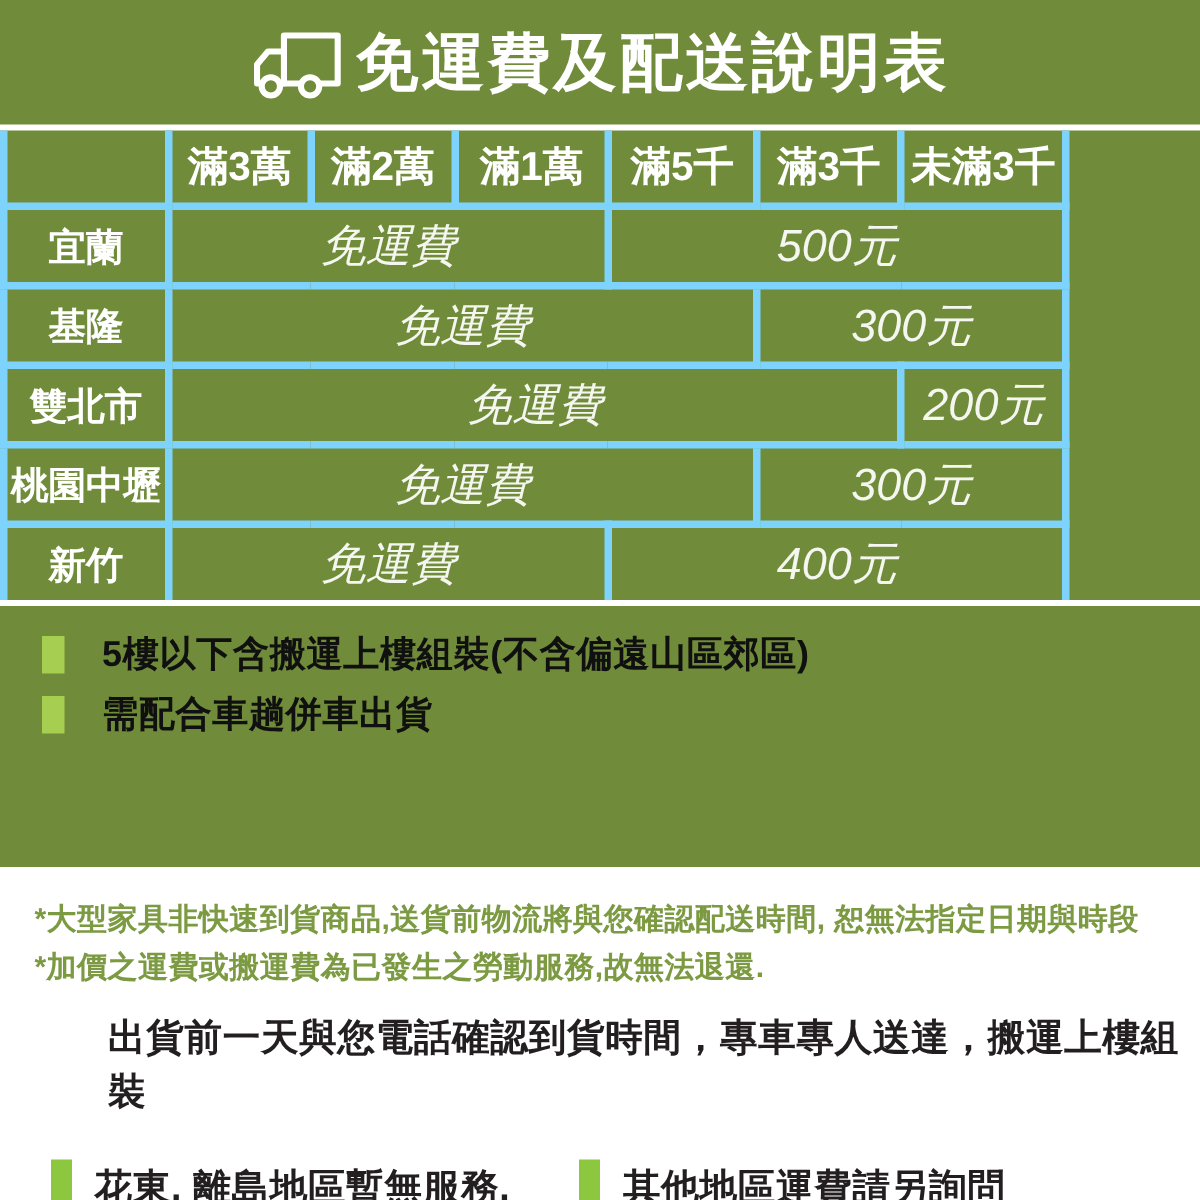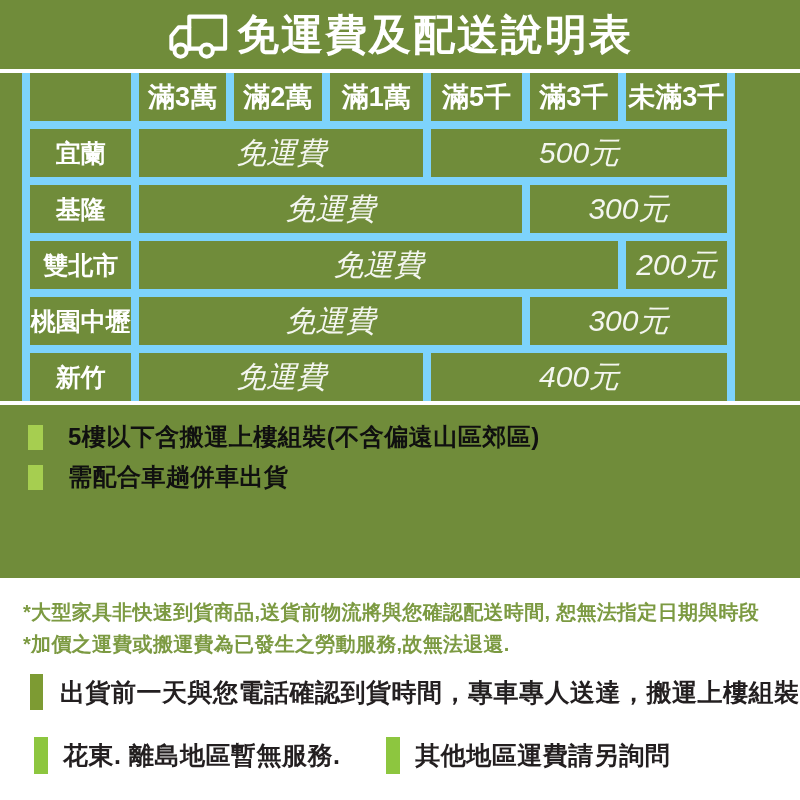--- a/index.html
+++ b/index.html
@@ -1,47 +1,47 @@
 <!DOCTYPE html>
 <html><head>
 <meta charset="utf-8">
 <style>
   html,body { margin:0; padding:0; }
   .page {
     width:800px; height:800px; background:#ffffff; overflow:hidden;
     font-family:"Liberation Sans","DejaVu Sans",sans-serif;
   }
   .green-area { background:#708C3A; height:578px; }
-  .title-bar { height:69px; display:flex; align-items:center; justify-content:center; gap:8px;border-radius:12px; }
+  .title-bar { height:83px; display:flex; align-items:center; justify-content:center; gap:8px;border-radius:12px; }
   .title-bar h1 { margin:0; color:#ffffff; font-size:42px; font-weight:bold; letter-spacing:2px; }
   .truck { width:62px; height:52px; margin-top:4px; }
 
   .table-topline, .table-botline { height:4px; background:#ffffff; width:100%; }
 
-  table.fee { border-collapse:collapse; table-layout:fixed; width:713px; margin:0 22px; }
+  table.fee { border-collapse:collapse; table-layout:fixed; width:713px; margin:0 0; }
   table.fee th, table.fee td {
-    border:8px solid #7dd3fc; padding:0; height:48px;
+    border:5px solid #7dd3fc; padding:0; height:48px;
     text-align:center; vertical-align:middle; overflow:hidden; white-space:nowrap;
   }
   table.fee tr:first-child th { border-top:none; }
   table.fee tr:last-child th, table.fee tr:last-child td { border-bottom:none; }
   table.fee th { color:#ffffff; font-size:27px; font-weight:bold; }
   table.fee th.rowlabel { font-size:25px; }
   table.fee td.val { color:rgba(255,255,255,0.92); font-size:30px; font-weight:normal;font-style:italic; }
   col.c-label { width:15.5%; } col.c1 { width:13.4%; } col.c2 { width:13.6%; }
   col.c3 { width:14.4%; } col.c4 { width:14.0%; } col.c5 { width:13.6%; } col.c6 { width:15.5%; }
 
   .green-notes { list-style:none; margin:0; padding:12px 0 0 28px; }
   .green-notes li { display:flex; align-items:center; gap:25px; height:40px; }
   .green-notes .sq { width:15px; height:25px; background:#A6CE50; flex:0 0 auto; }
   .green-notes .txt { color:#101010; font-size:24px; font-weight:bold; letter-spacing:0.5px; }
 
   .white-area { padding:16px 0 0 18px; }
   .fine { margin:5px 5px; color:#7C9A42; font-weight:bold; font-size:20px; letter-spacing:0.3px; }
-  .delivery-block { display:flex; gap:17px; margin:16px 0 0 12px; }
+  .delivery-block { display:flex; gap:17px; margin:16px 0 0 24px;align-items:center; }
   .bar { flex:0 0 auto; }
   .bar.olive { width:13px; background:#7D9B33; }
   .delivery-text div { color:#231F20; font-size:25px; font-weight:bold; line-height:1.44; letter-spacing:0.5px; }
   .bottom-row { display:flex; gap:46px; margin:27px 0 0 16px; }
   .bottom-item { display:flex; align-items:center; gap:15px; }
   .bar.bright { width:14px; height:37px; background:#8DC63F; }
   .bottom-item .txt { color:#231F20; font-size:25px; font-weight:bold; letter-spacing:0.5px; }
 </style>
 </head>
 <body>

